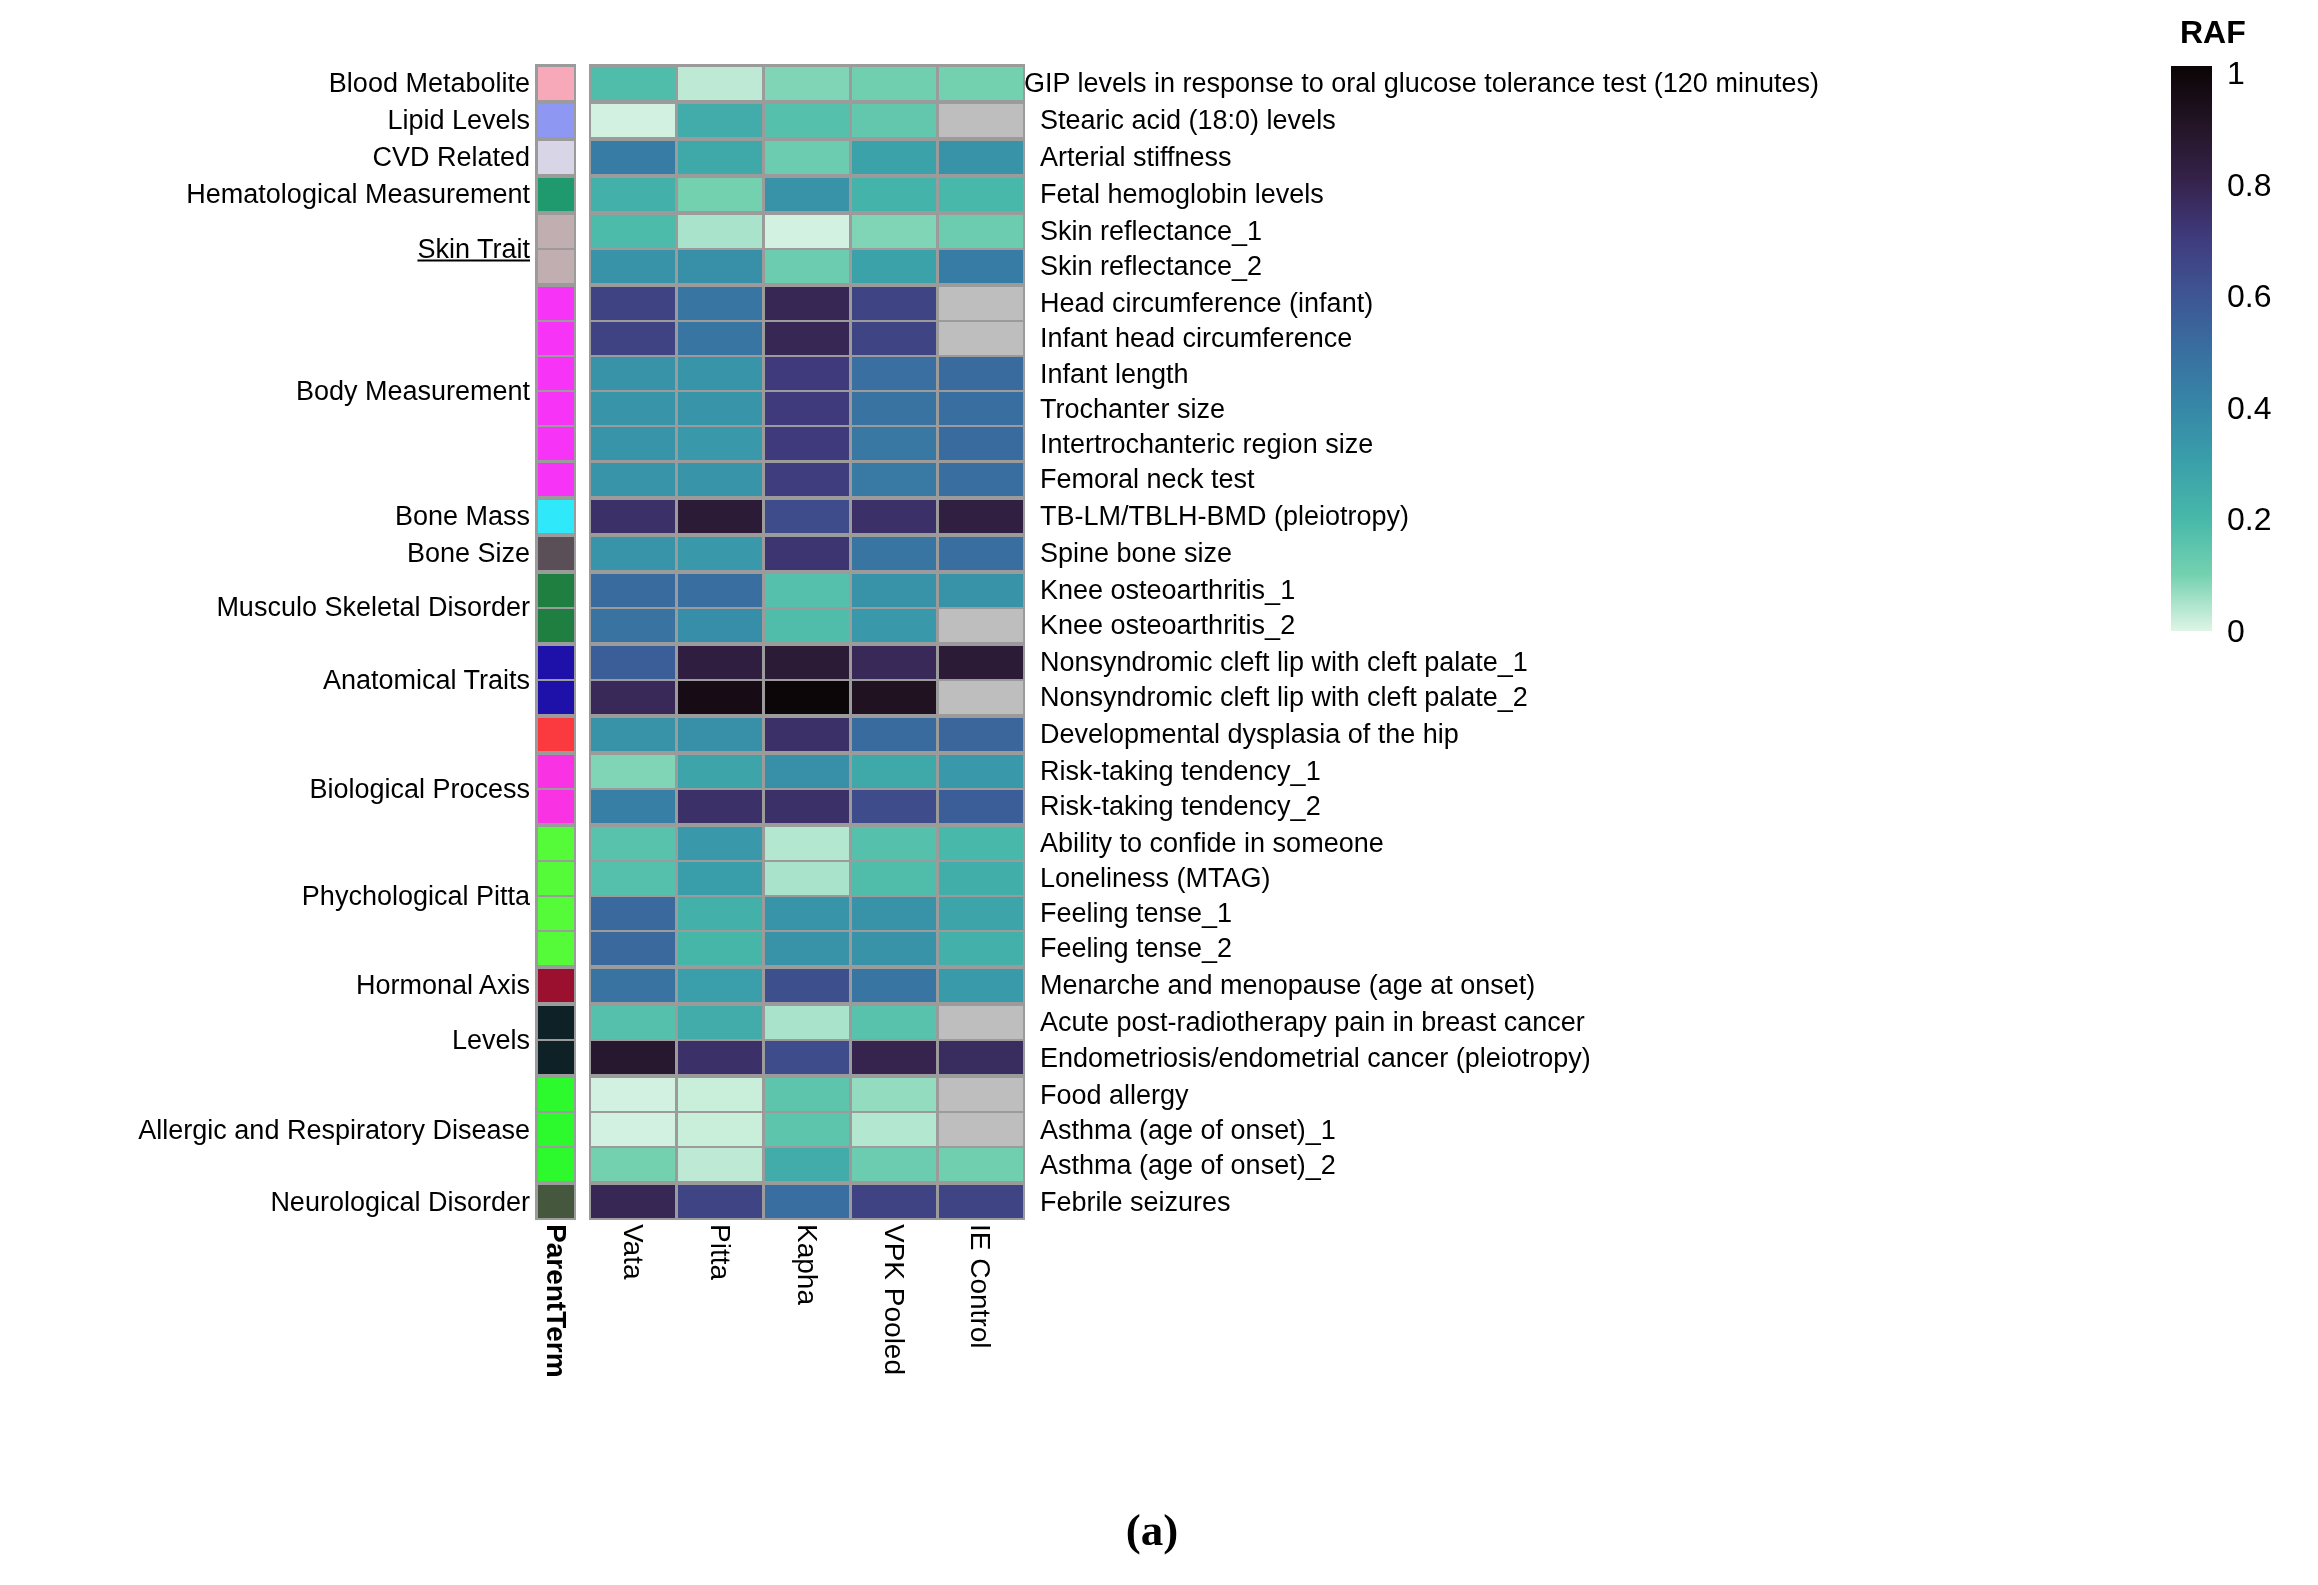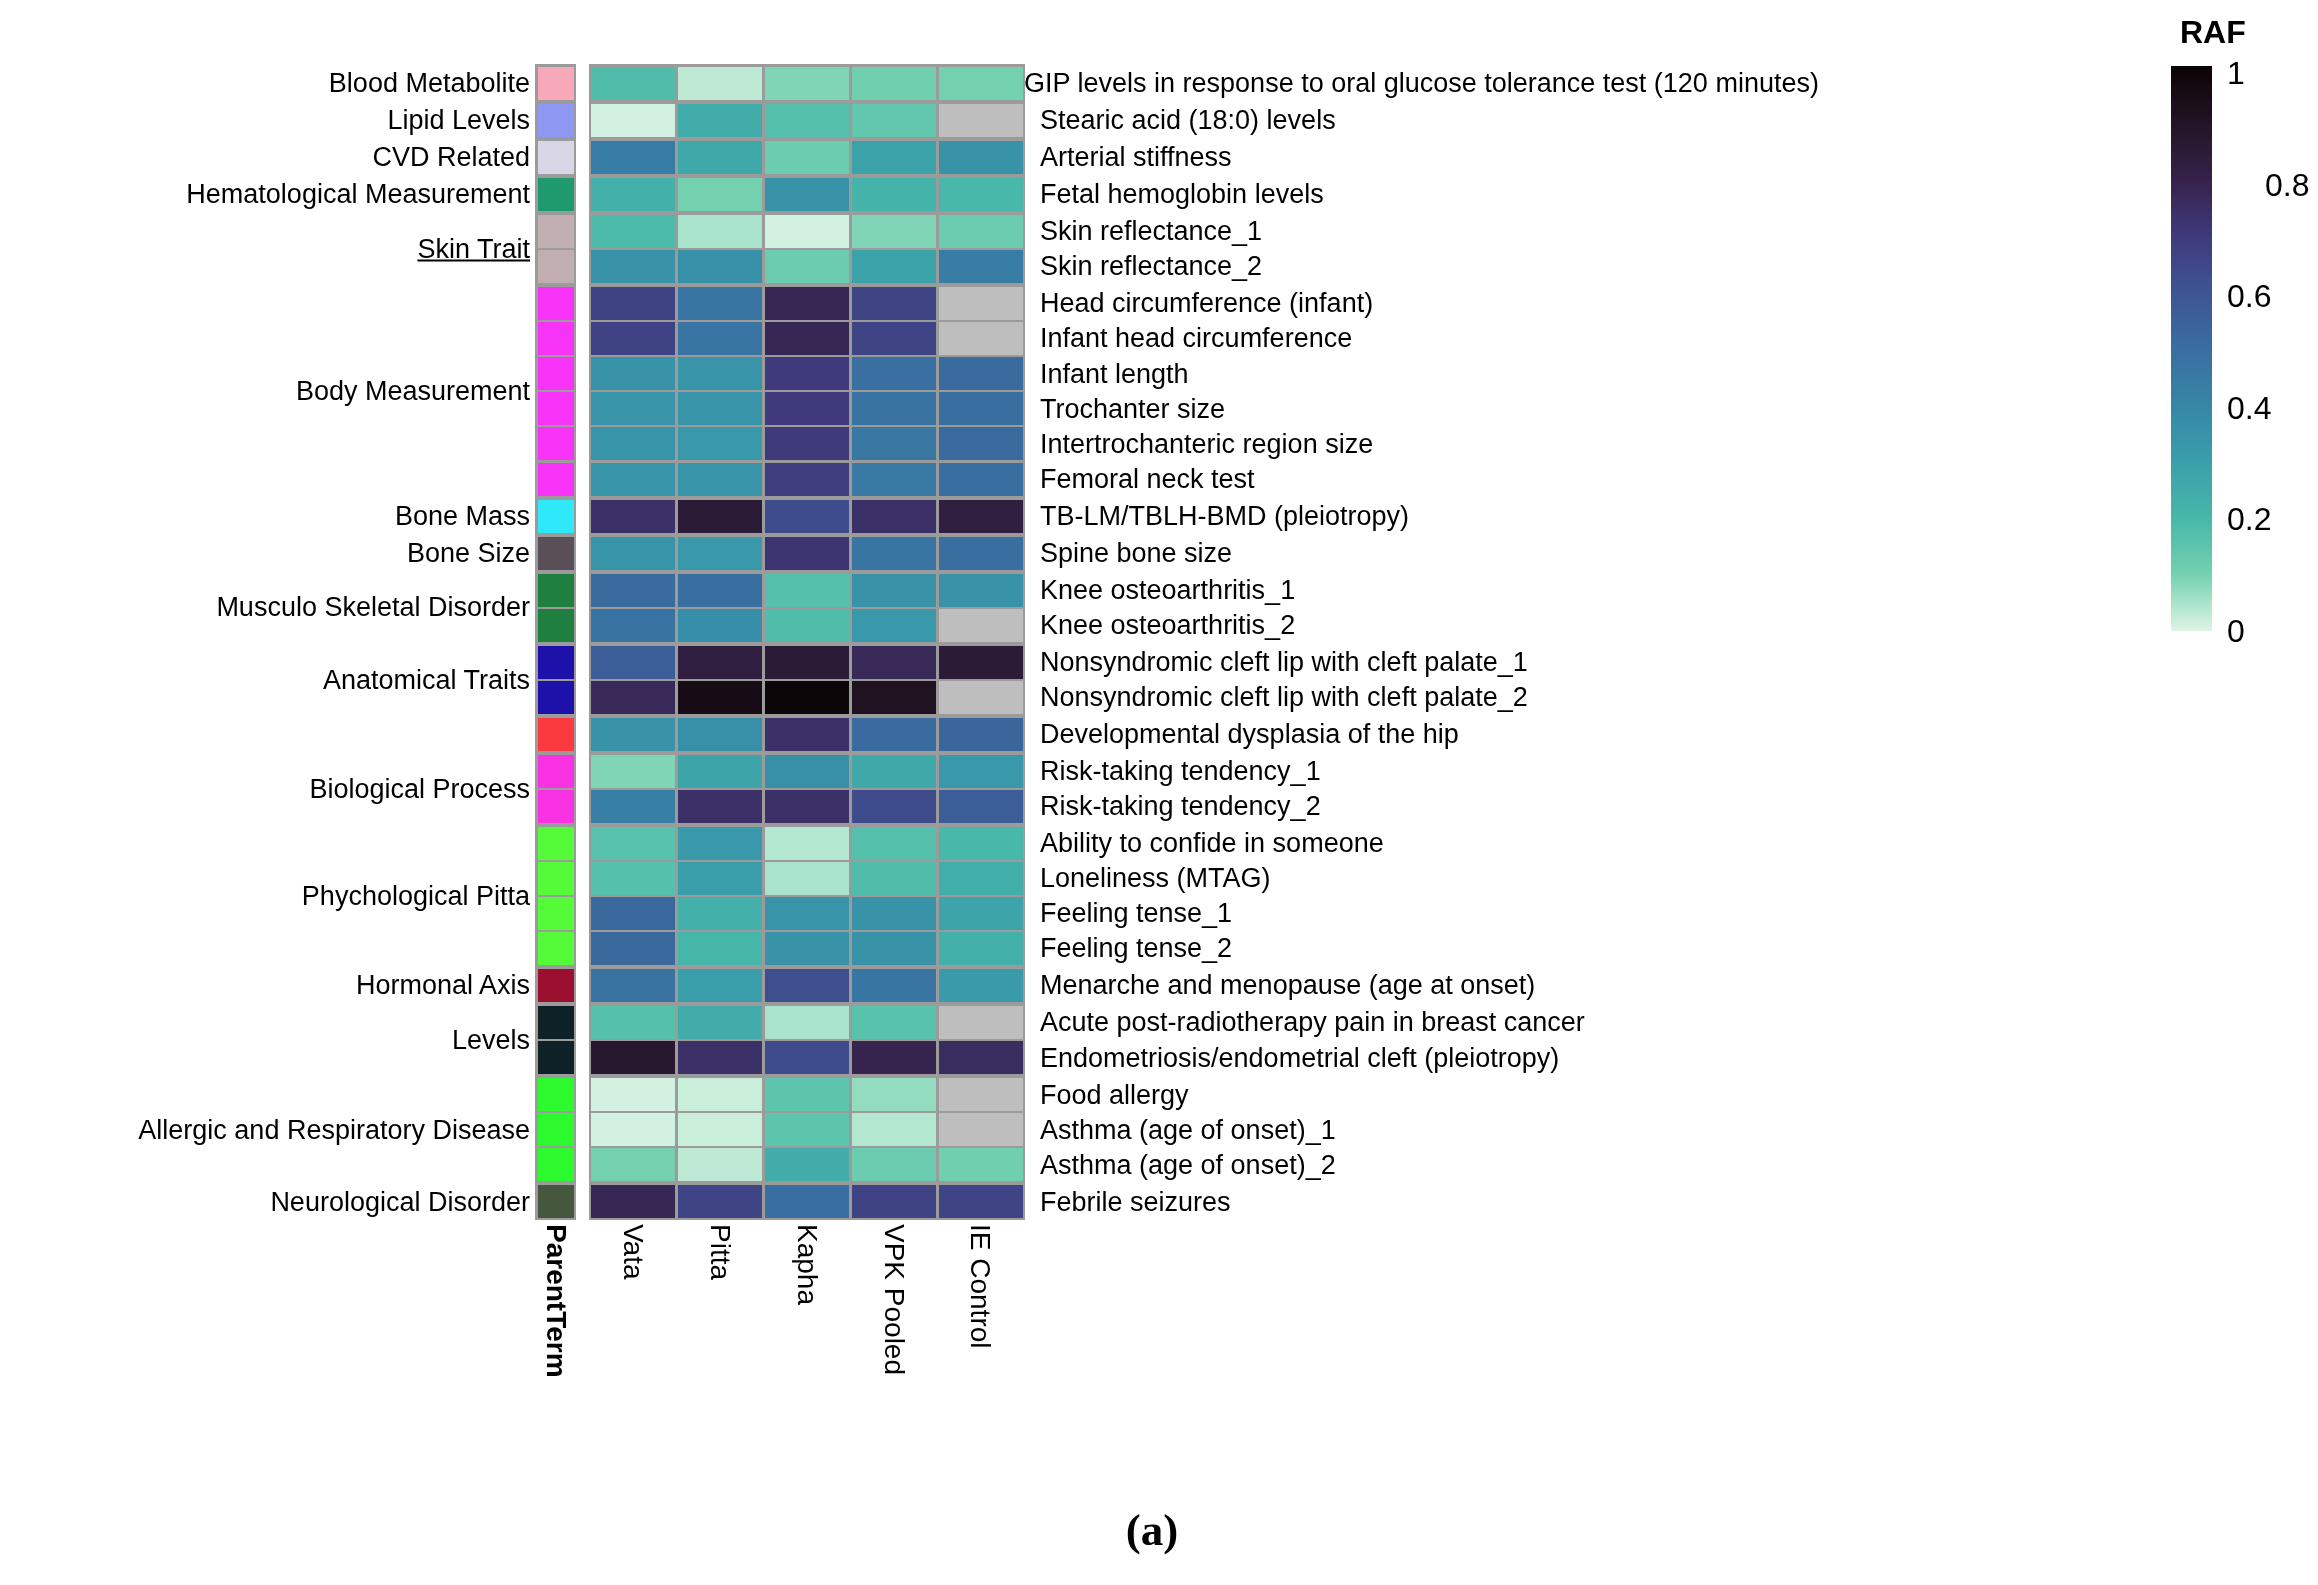--- a/index.html
+++ b/index.html
@@ -216,21 +216,21 @@
       <div class="cell" style="left: 765px; top: 1006px; width: 84px; height: 33px; background: rgb(169, 227, 203);"></div>
       <div class="cell" style="left: 852px; top: 1006px; width: 84px; height: 33px; background: rgb(89, 194, 172);"></div>
       <div class="cell" style="left: 939px; top: 1006px; width: 84px; height: 33px; background: rgb(190, 190, 190);"></div>
       <div class="trait-label" style="left: 1040px; top: 1022px;">Acute post-radiotherapy pain in breast cancer</div>
       <div class="strip-cell" style="left: 538px; top: 1041px; width: 36px; height: 33px; background: rgb(13, 33, 39);"></div>
       <div class="cell" style="left: 591px; top: 1041px; width: 84px; height: 33px; background: rgb(40, 24, 47);"></div>
       <div class="cell" style="left: 678px; top: 1041px; width: 84px; height: 33px; background: rgb(59, 48, 104);"></div>
       <div class="cell" style="left: 765px; top: 1041px; width: 84px; height: 33px; background: rgb(62, 76, 140);"></div>
       <div class="cell" style="left: 852px; top: 1041px; width: 84px; height: 33px; background: rgb(54, 36, 79);"></div>
       <div class="cell" style="left: 939px; top: 1041px; width: 84px; height: 33px; background: rgb(57, 44, 94);"></div>
-      <div class="trait-label" style="left: 1040px; top: 1058px;">Endometriosis/endometrial cleft (pleiotropy)</div>
+      <div class="trait-label" style="left: 1040px; top: 1058px;">Endometriosis/endometrial cancer (pleiotropy)</div>
       <div class="strip-cell" style="left: 538px; top: 1078px; width: 36px; height: 33px; background: rgb(44, 250, 44);"></div>
       <div class="cell" style="left: 591px; top: 1078px; width: 84px; height: 33px; background: rgb(211, 241, 224);"></div>
       <div class="cell" style="left: 678px; top: 1078px; width: 84px; height: 33px; background: rgb(201, 238, 218);"></div>
       <div class="cell" style="left: 765px; top: 1078px; width: 84px; height: 33px; background: rgb(94, 197, 173);"></div>
       <div class="cell" style="left: 852px; top: 1078px; width: 84px; height: 33px; background: rgb(148, 220, 192);"></div>
       <div class="cell" style="left: 939px; top: 1078px; width: 84px; height: 33px; background: rgb(190, 190, 190);"></div>
       <div class="trait-label" style="left: 1040px; top: 1095px;">Food allergy</div>
       <div class="strip-cell" style="left: 538px; top: 1113px; width: 36px; height: 33px; background: rgb(44, 250, 44);"></div>
       <div class="cell" style="left: 591px; top: 1113px; width: 84px; height: 33px; background: rgb(211, 241, 224);"></div>
       <div class="cell" style="left: 678px; top: 1113px; width: 84px; height: 33px; background: rgb(201, 238, 218);"></div>
@@ -273,21 +273,21 @@
       <div class="col-label" style="left: 720px; top: 1224px;">Pitta</div>
       <div class="col-label" style="left: 807px; top: 1224px;">Kapha</div>
       <div class="col-label" style="left: 894px; top: 1224px;">VPK Pooled</div>
       <div class="col-label" style="left: 980px; top: 1224px;">IE Control</div>
     </div>
 
   <div class="legend-title" style="left:2180px;top:16px;">RAF</div>
   <div class="legend-bar" id="legend-bar" style="left: 2171px; top: 66px; width: 41px; height: 565px; background: linear-gradient(to top, rgb(222, 245, 229) 0%, rgb(116, 209, 176) 10%, rgb(71, 184, 169) 20%, rgb(58, 159, 170) 30%, rgb(54, 134, 167) 40%, rgb(57, 110, 160) 50%, rgb(62, 84, 147) 60%, rgb(63, 58, 124) 70%, rgb(53, 34, 74) 80%, rgb(34, 20, 36) 90%, rgb(11, 4, 5) 100%);"></div>
   <div id="legend-ticks">
       <div class="legend-tick" style="left: 2227px; top: 73px;">1</div>
-      <div class="legend-tick" style="left: 2227px; top: 185px; margin-left: 38px;">0.8</div>
+      <div class="legend-tick" style="left: 2227px; top: 185px;">0.8</div>
       <div class="legend-tick" style="left: 2227px; top: 296px;">0.6</div>
       <div class="legend-tick" style="left: 2227px; top: 408px;">0.4</div>
       <div class="legend-tick" style="left: 2227px; top: 519px;">0.2</div>
       <div class="legend-tick" style="left: 2227px; top: 631px;">0</div>
     </div>
 
   <div class="caption" style="left:1152px;top:1508px;">(a)</div>
 </div>
 
 

